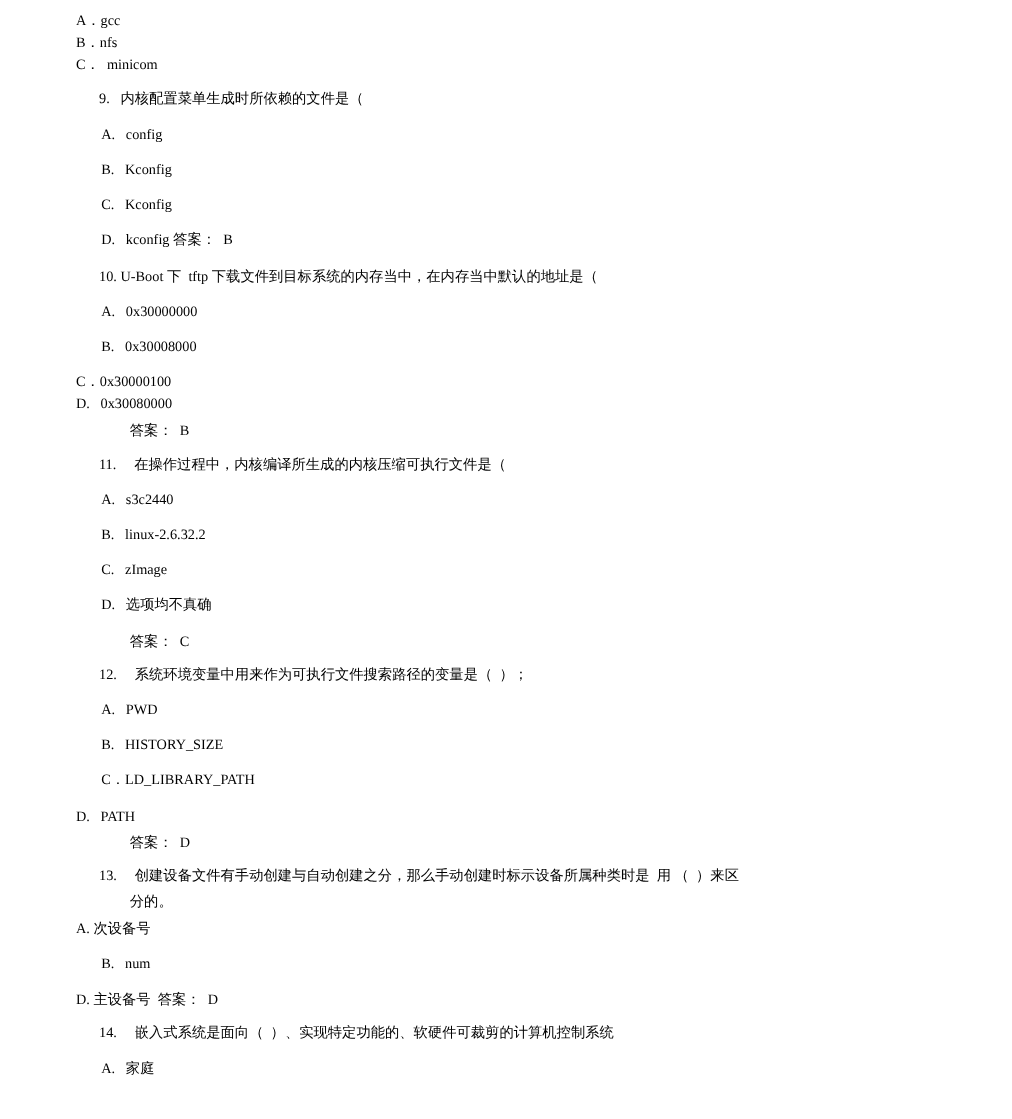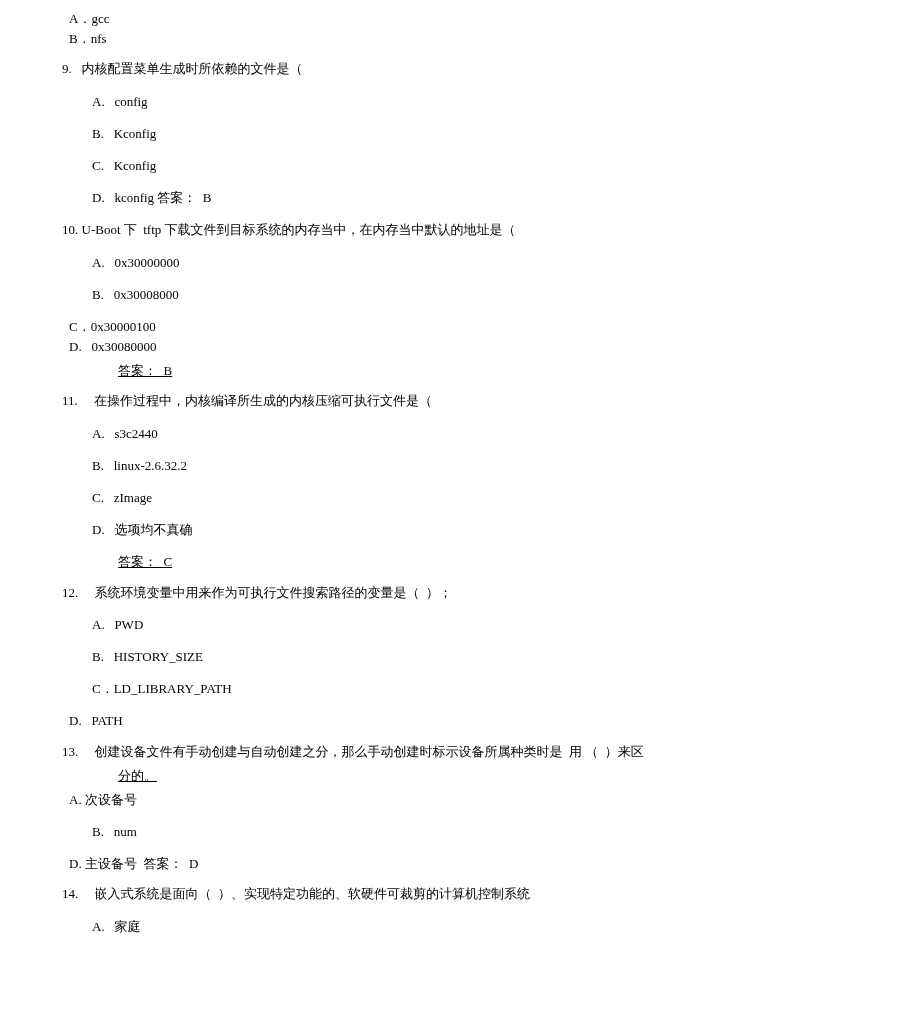--- a/index.html
+++ b/index.html
@@ -21,38 +21,38 @@
   }
   .option {
     padding-left: 69px;
   }
   .option-block {
     padding-left: 92px;
     margin-top: 14px;
     margin-bottom: 14px;
   }
   .question {
-    padding-left: 62px;
+    padding-left: 90px;
     margin-top: 12px;
     margin-bottom: 6px;
   }
   .answer {
     padding-left: 118px;
     margin-top: 6px;
     margin-bottom: 6px;
-    text-decoration: underline;
   }
 </style>
 </head>
 <body>
 
 <div class="page">
 
   <div class="line option">A．gcc</div>
   <div class="line option">B．nfs</div>
+  <div class="line option">C．  minicom</div>
 
   <div class="line question">9.   内核配置菜单生成时所依赖的文件是（</div>
   <div class="line option-block">A.   config</div>
   <div class="line option-block">B.   Kconfig</div>
   <div class="line option-block">C.   Kconfig</div>
   <div class="line option-block">D.   kconfig 答案：  B</div>
 
   <div class="line question">10. U-Boot 下  tftp 下载文件到目标系统的内存当中，在内存当中默认的地址是（</div>
   <div class="line option-block">A.   0x30000000</div>
   <div class="line option-block">B.   0x30008000</div>
@@ -65,20 +65,21 @@
   <div class="line option-block">B.   linux-2.6.32.2</div>
   <div class="line option-block">C.   zImage</div>
   <div class="line option-block">D.   选项均不真确</div>
   <div class="line answer">答案：  C</div>
 
   <div class="line question">12.     系统环境变量中用来作为可执行文件搜索路径的变量是（  ）；</div>
   <div class="line option-block">A.   PWD</div>
   <div class="line option-block">B.   HISTORY_SIZE</div>
   <div class="line option-block">C．LD_LIBRARY_PATH</div>
   <div class="line option">D.   PATH</div>
+  <div class="line answer">答案：  D</div>
 
   <div class="line question">13.     创建设备文件有手动创建与自动创建之分，那么手动创建时标示设备所属种类时是  用 （  ）来区</div>
   <div class="line answer">分的。</div>
   <div class="line option">A. 次设备号</div>
   <div class="line option-block">B.   num</div>
   <div class="line option">D. 主设备号  答案：  D</div>
 
   <div class="line question">14.     嵌入式系统是面向（  ）、实现特定功能的、软硬件可裁剪的计算机控制系统</div>
   <div class="line option-block">A.   家庭</div>
 

